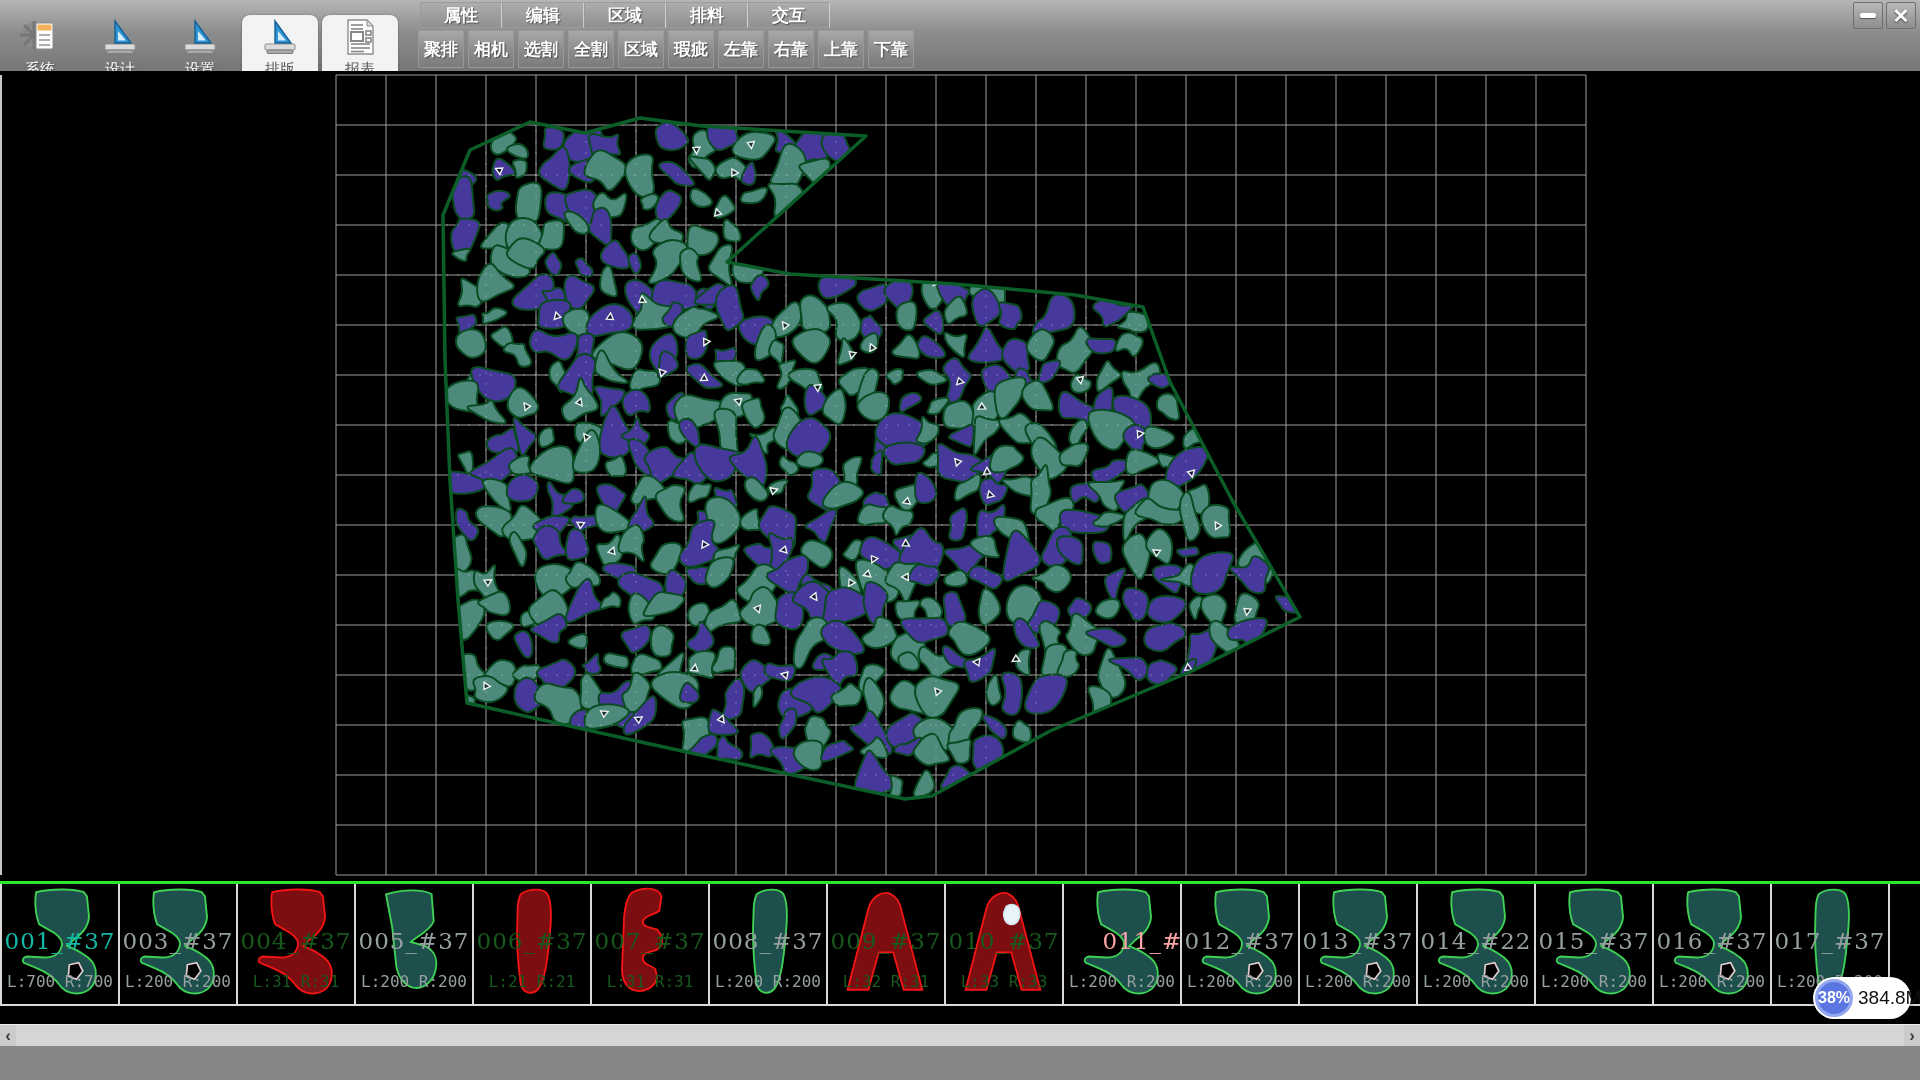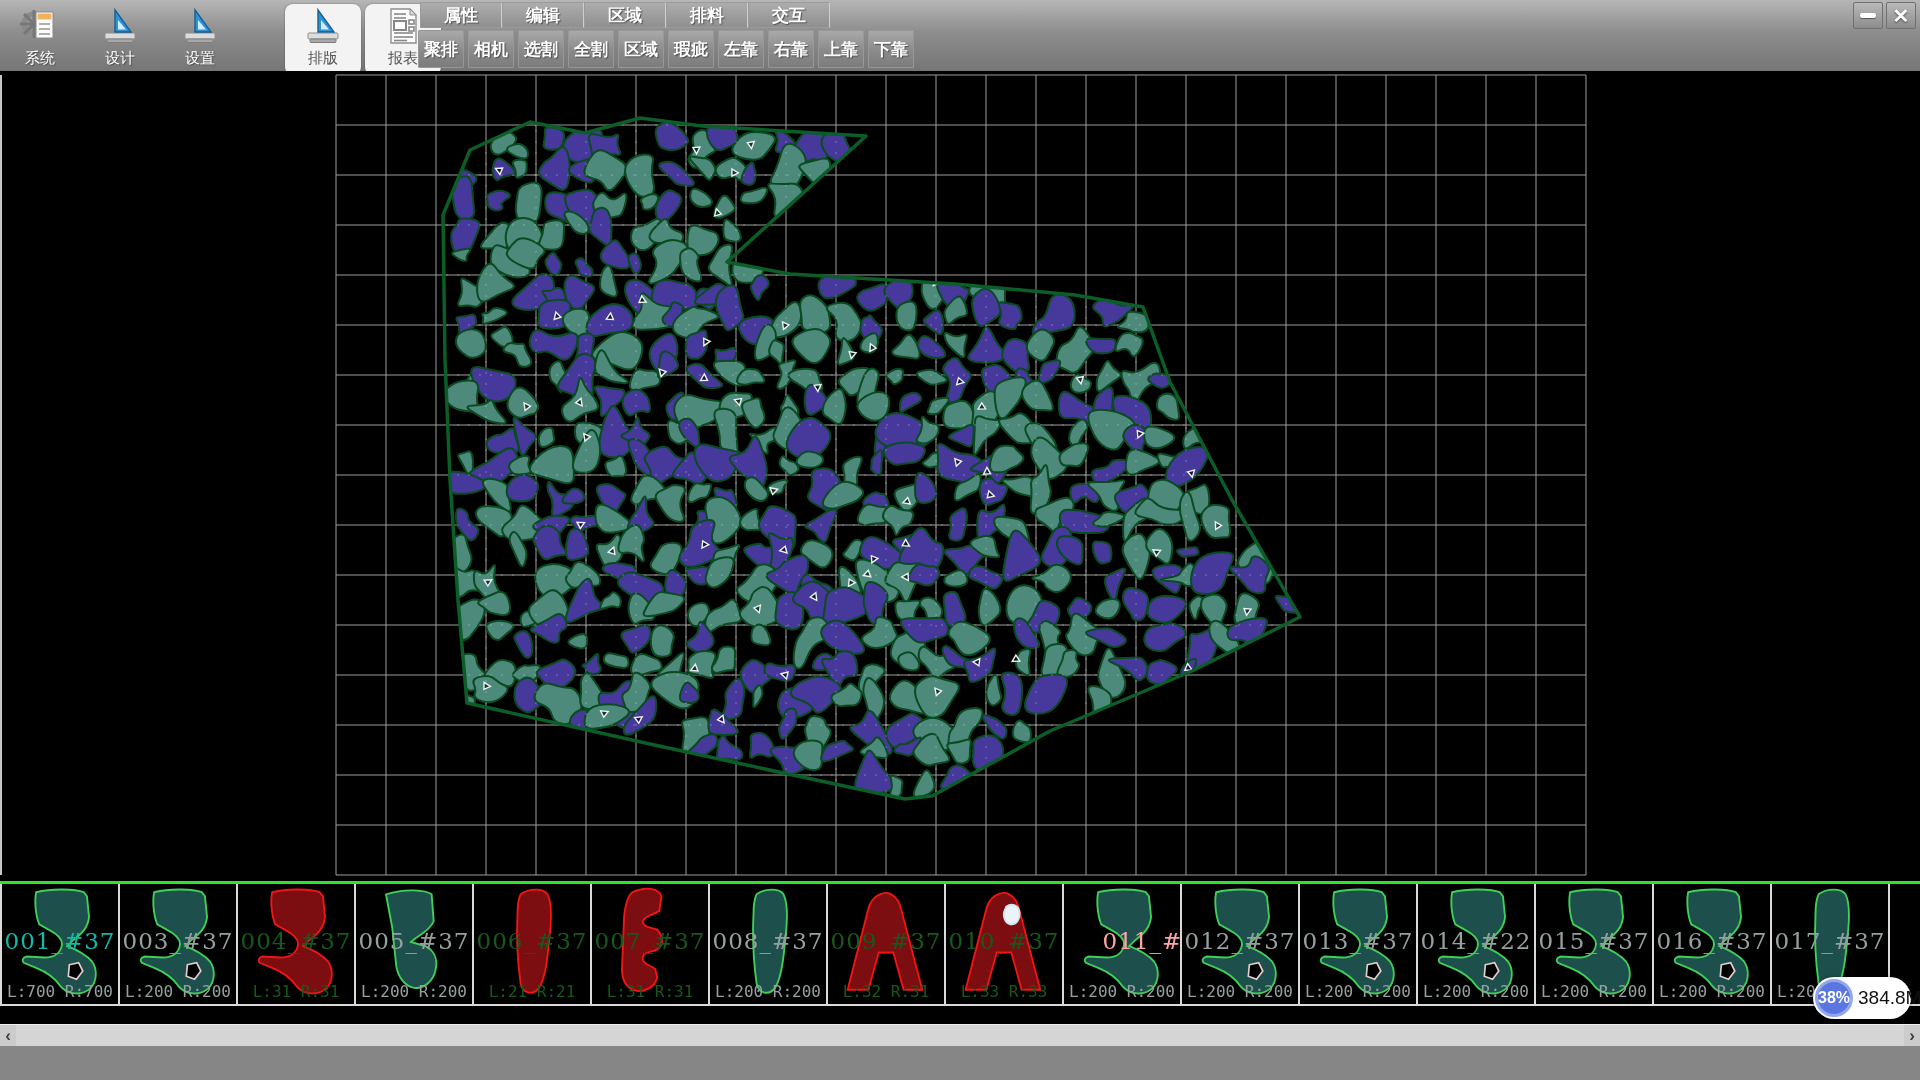--- a/index.html
+++ b/index.html
@@ -8,25 +8,25 @@
     background:#000;font-family:"Liberation Sans",sans-serif;
     -webkit-font-smoothing:antialiased;
   }
   
   #toolbar{
     position:absolute;left:0;top:0;width:1920px;height:71px;
     background:linear-gradient(#b6b6b6,#8d8d8d 45%,#767676);
     border-bottom:1px solid #5d5d5d;
   }
   .mode-cell{
-    position:absolute;top:4px;width:76px;height:71px;
+    position:absolute;top:15px;width:76px;height:71px;
     display:flex;flex-direction:column;align-items:center;justify-content:flex-start;
     cursor:default;
   }
-  .mode-cell.hl{background:#f3f3f3;border-radius:8px;box-shadow:0 0 2px rgba(0,0,0,.4);margin-left:43px;}
+  .mode-cell.hl{background:#f3f3f3;border-radius:8px;box-shadow:0 0 2px rgba(0,0,0,.4);}
   .mode-icon{width:40px;height:40px;margin-top:2px;}
   .mode-label{font-size:15px;color:#fff;text-shadow:1px 1px 1px #4d4d4d;margin-top:3px;}
   .mode-cell.hl .mode-label{color:#555;text-shadow:none;}
   #menu-row{position:absolute;left:420px;top:2px;height:26px;display:flex;font-weight:bold;}
   .menu-item{
     width:82px;height:26px;line-height:26px;text-align:center;
     color:#fff;font-size:17px;text-shadow:1px 1px 1px #505050;
     background:linear-gradient(#adadad,#8f8f8f);
     border:1px solid #9b9b9b;border-right-color:#cfcfcf;box-sizing:border-box;
   }
@@ -58,21 +58,21 @@
   .part-cell{
     position:relative;flex:0 0 116px;height:100%;
     border-right:2px solid #d9d9d9;box-sizing:content-box;background:#000;
   }
   .part-shape{position:absolute;left:8px;top:2px;}
   .part-id{
     position:absolute;left:0;top:44px;width:100%;text-align:center;
     font-family:"DejaVu Serif",serif;font-size:23px;letter-spacing:1px;
   }
   .part-lr{
-    position:absolute;left:0;bottom:3px;width:100%;text-align:center;
+    position:absolute;left:0;bottom:13px;width:100%;text-align:center;
     font-family:"DejaVu Sans Mono",monospace;font-size:16px;
   }
   
   #hscroll{
     position:absolute;left:0;top:1024px;width:1920px;height:22px;
     background:#d5d5d5;border-top:1px solid #efefef;box-sizing:border-box;
     display:flex;justify-content:space-between;align-items:center;
   }
   .scroll-arrow{
     width:16px;height:22px;display:flex;align-items:center;justify-content:center;

